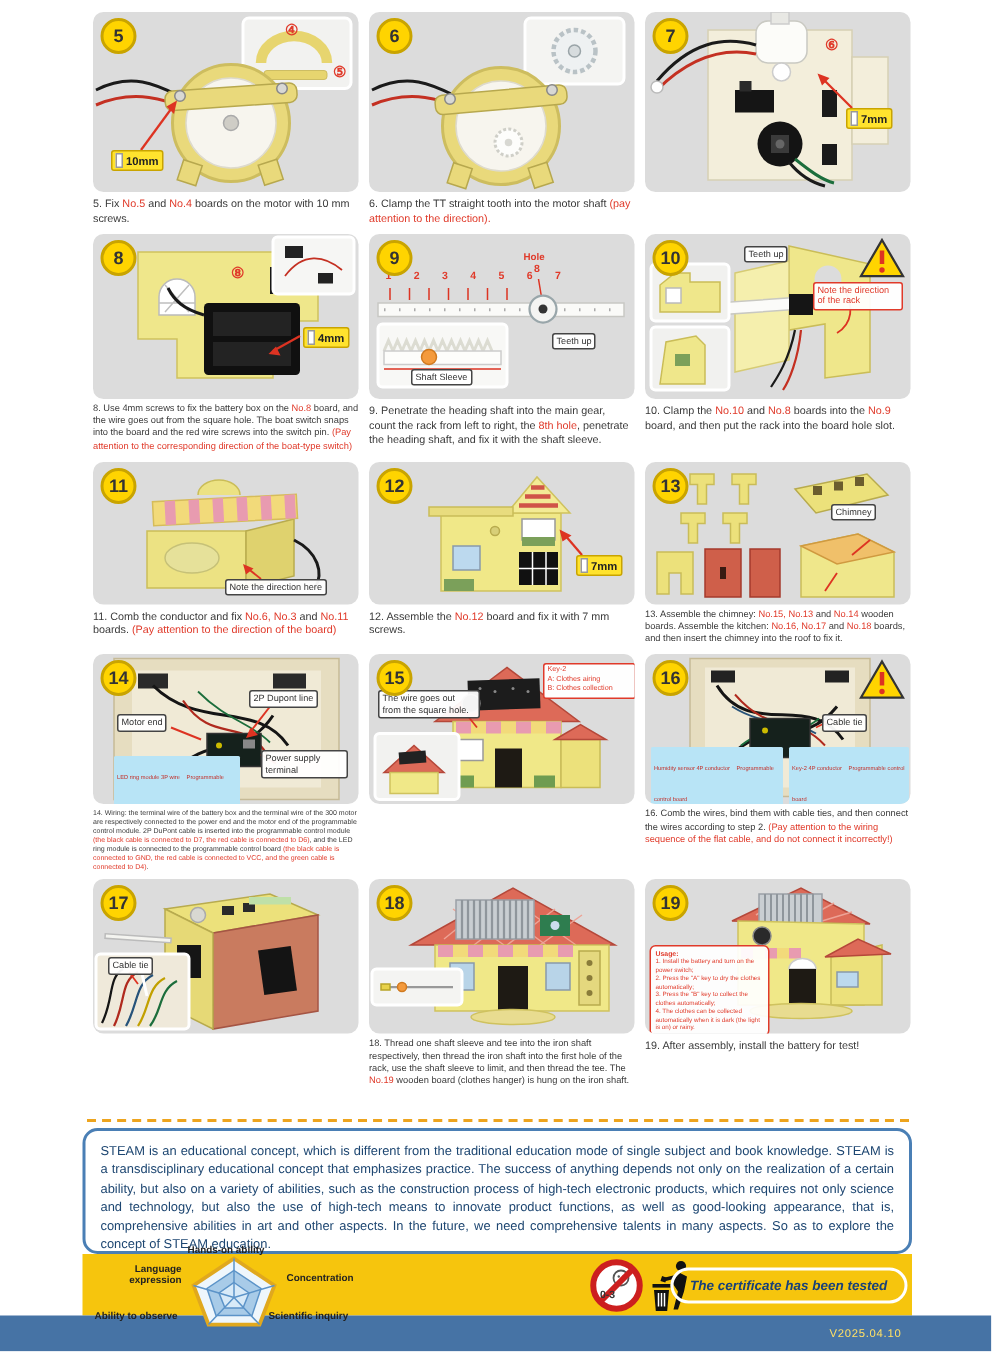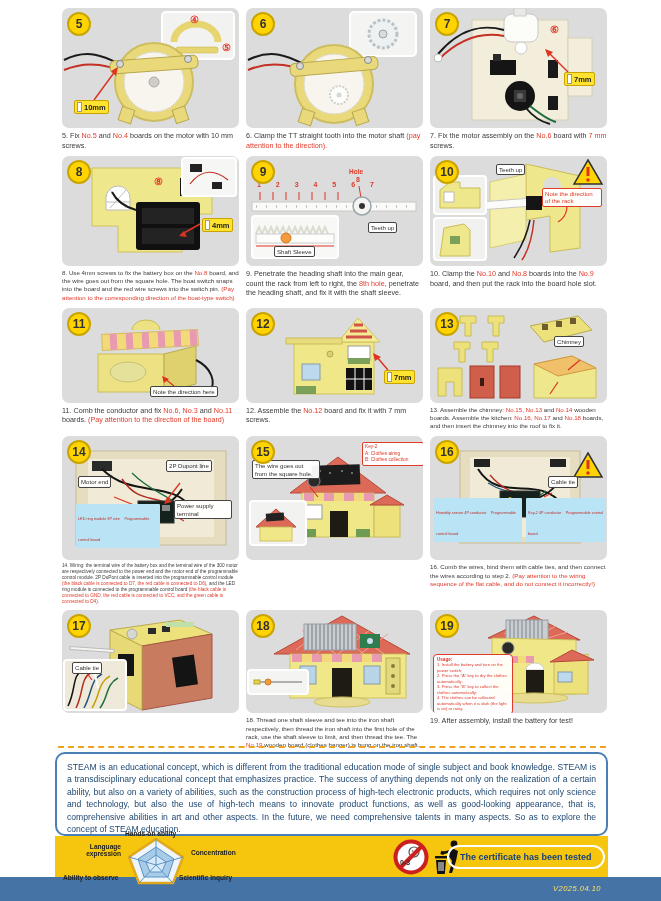--- a/index.html
+++ b/index.html
@@ -1,20 +1,20 @@
 <!DOCTYPE html>
 <html><head>
 <meta charset="utf-8">
 <style>
   html,body{margin:0;padding:0;background:#fff;font-family:"Liberation Sans",sans-serif;}
   .page{position:relative;width:661px;height:901px;background:#fff;overflow:hidden;}
   .grid{position:absolute;left:62px;top:8px;width:546px;display:grid;grid-template-columns:177px 177px 177px;column-gap:7px;row-gap:6px;}
   .card{position:relative;}
   .photo{position:relative;background:#dcdcdc;border-radius:7px;overflow:hidden;}
-  .h120{height:120px}.h110{height:110px}.h95{height:95px}.h98{height:124px}.h103{height:103px}
+  .h120{height:120px}.h110{height:110px}.h95{height:95px}.h98{height:100px}.h103{height:103px}
   .ill{position:absolute;inset:0;width:100%;height:100%;display:block;}
   .badge{position:absolute;z-index:6;top:4px;left:5px;width:20px;height:20px;border-radius:50%;background:#ffd400;border:2px solid #c9a400;color:#333;font-weight:bold;font-size:12px;display:flex;align-items:center;justify-content:center;}
   .caption{margin-top:3px;font-size:7.2px;line-height:1.32;color:#3a3a3a;}
   .caption.small{font-size:6.2px;}
   .caption.tiny{font-size:4.7px;line-height:1.25;}
   .c-r{color:#e03a2a;}
   .co{position:absolute;background:rgba(255,255,255,.95);border:1px solid #444;color:#333;font-size:6.1px;padding:1px 2px;border-radius:2px;white-space:nowrap;z-index:5;line-height:1.2;}
   .co.red{border-color:#e03a2a;color:#e03a2a;}
   .co.multi{white-space:normal;}
   .part{position:absolute;z-index:5;color:#e03a2a;font-size:10px;font-weight:bold;}
@@ -25,24 +25,24 @@
   .btable .th{color:#c2302a;font-size:3.8px;display:inline;}
   .usage{position:absolute;background:rgba(255,255,255,.93);border:1.5px solid #e03a2a;border-radius:4px;color:#e03a2a;padding:2px 3px;z-index:6;}
   .usage .u-title{font-size:4.6px;font-weight:bold;display:block;}
   .usage .u-line{font-size:4.2px;display:block;line-height:1.3;}
   .keybox{position:absolute;background:rgba(255,255,255,.95);border:1px solid #e03a2a;border-radius:2px;color:#e03a2a;padding:1px 2px;z-index:5;}
   .keybox span{display:block;font-size:4.8px;line-height:1.35;}
   .divider{position:absolute;left:58px;top:746px;width:548px;border-top:2.5px dashed #eda41e;}
   .steam{position:absolute;left:55px;top:752px;width:553px;height:84px;box-sizing:border-box;background:#fff;border:2px solid #4a7fb5;border-radius:10px;padding:7px 10px;font-size:8.6px;line-height:1.45;color:#1d4671;text-align:justify;overflow:hidden;}
   .band-yellow{position:absolute;left:55px;top:836px;width:553px;height:41px;background:#f6c50d;}
   .band-blue{position:absolute;left:0;top:877px;width:661px;height:24px;background:#4673a5;}
-  .version{position:absolute;right:60px;top:884px;color:#ffe066;font-size:7.5px;letter-spacing:.5px;font-style:italic;}
+  .version{position:absolute;right:60px;top:884px;color:#ffe066;font-size:7.5px;letter-spacing:.5px;}
   .radar{position:absolute;left:8px;top:-6px;width:230px;height:56px;z-index:2;}
   .radar .lab{position:absolute;color:#222;font-weight:bold;font-size:6.6px;line-height:1.1;}
-  .cert{position:absolute;left:392px;top:9px;height:20px;border:2px solid #fff;border-radius:13px;display:flex;align-items:center;padding:0 11px;color:#17407a;font-weight:bold;font-size:9px;white-space:nowrap;}
+  .cert{position:absolute;left:392px;top:9px;height:20px;border:2px solid #fff;border-radius:13px;display:flex;align-items:center;padding:0 11px;color:#17407a;font-weight:bold;font-size:9px;white-space:nowrap;font-style:italic;}
   .noage{position:absolute;left:338px;top:3px;width:36px;height:36px;}
   .trash{position:absolute;left:378px;top:3px;width:30px;height:37px;}
 </style>
 </head>
 <body>
 
 <div class="page">
   <div class="grid">
 
     <div class="card">
@@ -119,21 +119,20 @@
           <path d="M100 98 C110 106 118 112 126 114" stroke="#1c6e3c" stroke-width="2" fill="none"></path>
           <path d="M138 64 L118 44" stroke="#dd3322" stroke-width="1.5"></path>
           <polygon points="115,41 118,49 123,44" fill="#dd3322"></polygon>
         </svg>
         <span class="badge">7</span>
         <span class="part" style="left:120px;top:16px">⑥</span>
         <div class="screw" style="left:134px;top:64px">
             <span>7mm</span>
           </div>
       </div>
-      <div class="caption"><span>7. Fix the motor assembly on the </span><span class="c-r">No.6</span><span> board with </span><span class="c-r">7 mm</span><span> screws.</span></div>
     </div>
 
     <div class="card">
       <div class="photo h110">
         <svg class="ill" viewBox="0 0 177 110">
           <path d="M30 12 L150 12 L150 58 L120 58 L120 96 L56 96 L56 70 L30 70 Z" fill="#efe78b" stroke="#cfc25e"></path>
           <path d="M44 42 a12 12 0 0 1 24 0 v12 h-24 Z" fill="#ffffff" stroke="#bbbbbb"></path>
           <path d="M48 34 L64 52 M64 34 L48 52 M44 46 h24" stroke="#bfbfbf" stroke-width="1"></path>
           <rect x="118" y="22" width="14" height="18" fill="#151515"></rect>
           <rect x="74" y="46" width="64" height="48" rx="3" fill="#101010"></rect>

